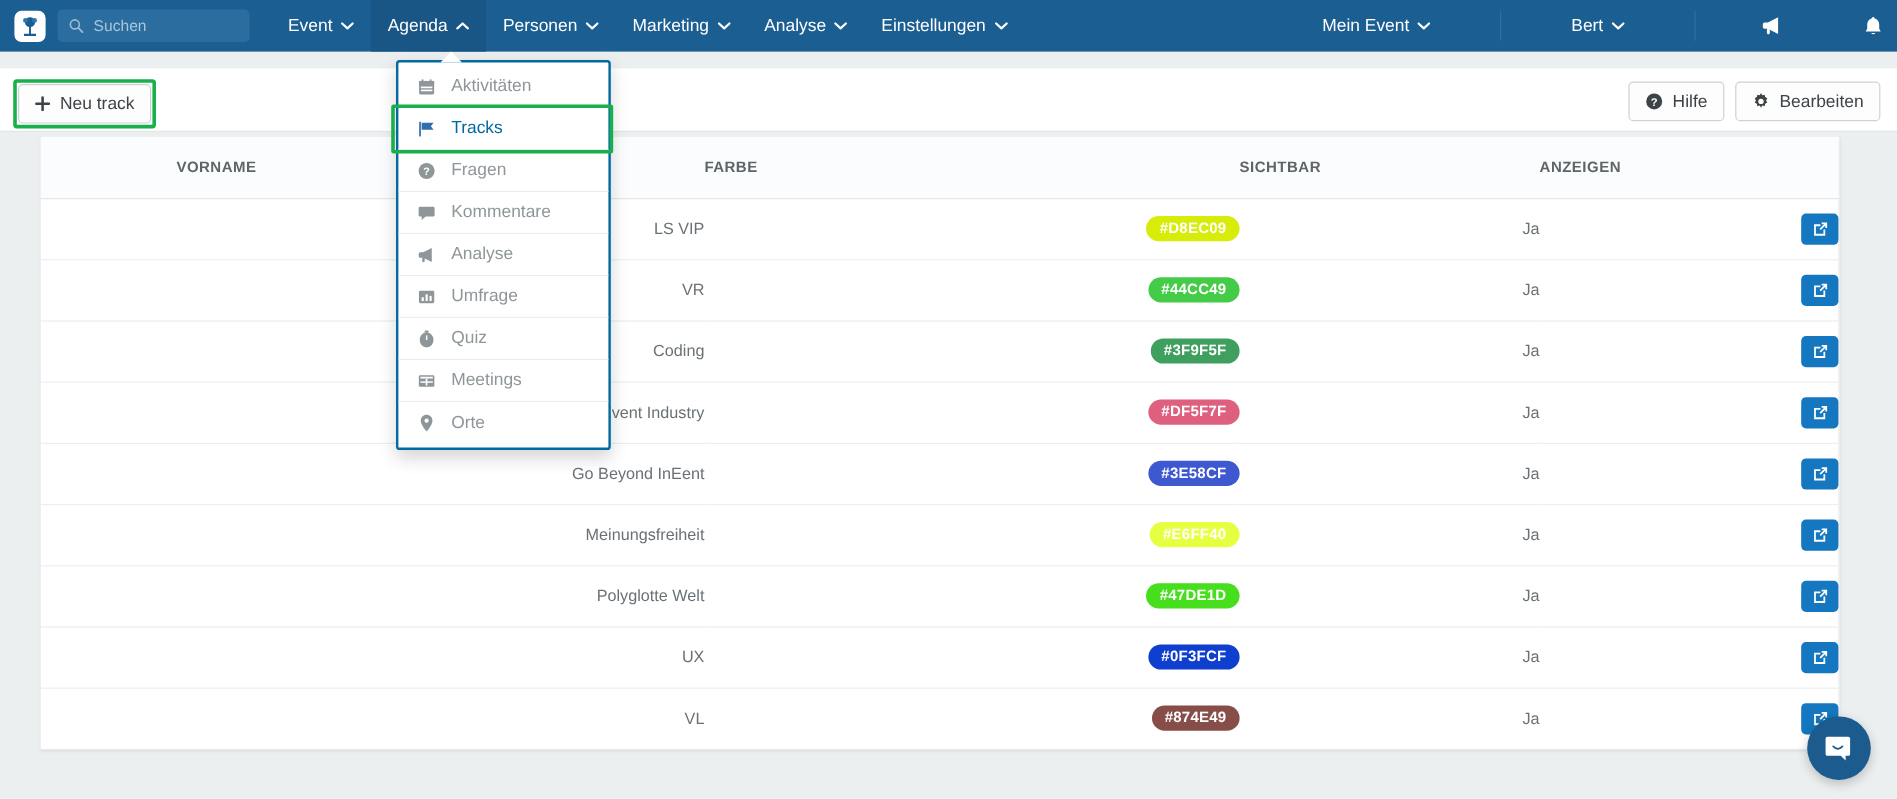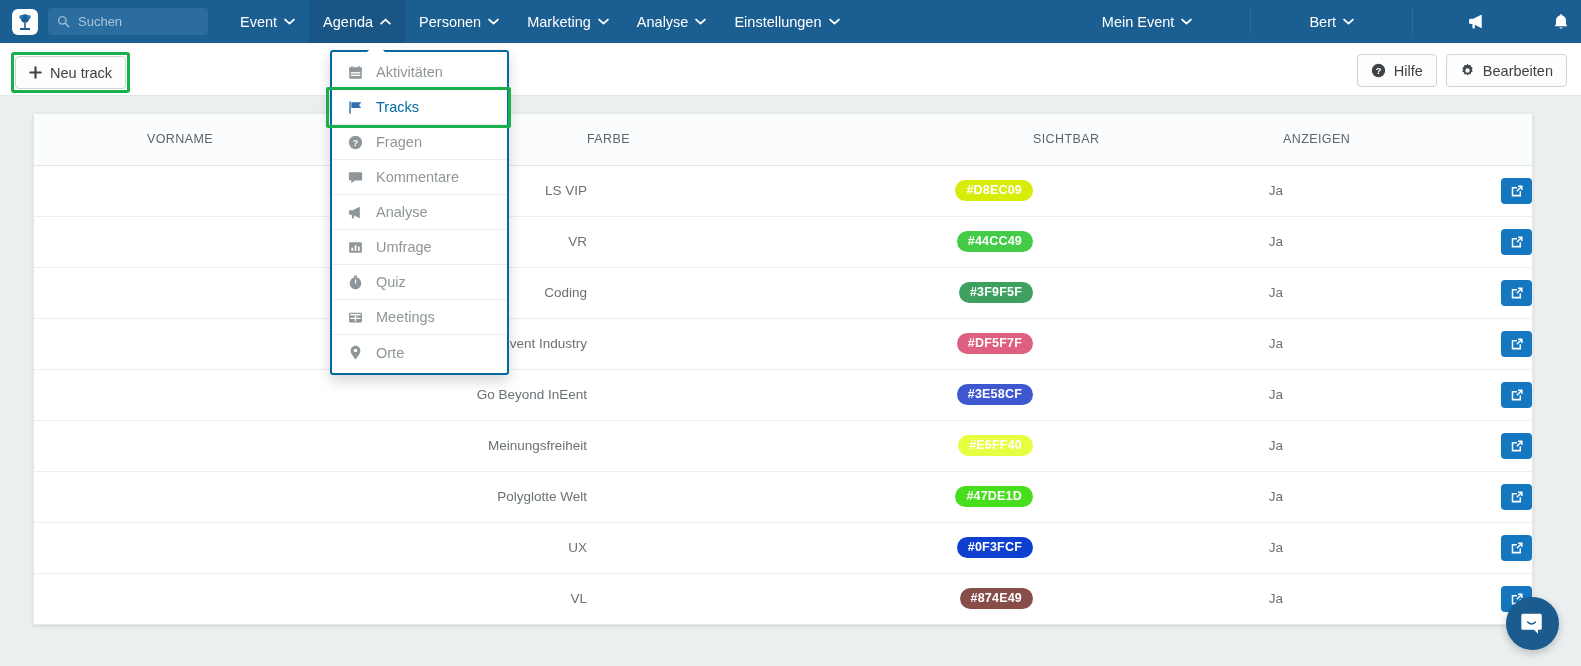--- a/index.html
+++ b/index.html
@@ -61,21 +61,21 @@
   }
   .nav-right .nav-item { font-size: 14.5px; }
   .nav-sep { width: 1px; background: #2f6f9f; margin: 9px 0; }
   .icon-btn {
     display: flex; align-items: center; justify-content: center;
     width: 40px; height: 43px; cursor: pointer;
   }
 
   
   .toolbar {
-    position: absolute; top: 43px; left: 0;
+    position: absolute; top: 57px; left: 0;
     width: 1581px; height: 53px;
     background: #ffffff;
     border-bottom: 1px solid #e2e6e8;
   }
   .btn {
     display: inline-flex; align-items: center; gap: 8px;
     height: 33px; padding: 0 13px;
     background: #fdfdfd;
     border: 1px solid #cdd2d5;
     border-radius: 4px;
@@ -142,21 +142,21 @@
     width: 1500px;
     background: #ffffff;
     box-shadow: 0 1px 3px rgba(0,0,0,.12);
     border: 1px solid #e8eaec;
   }
   table { width: 100%; border-collapse: collapse; table-layout: fixed; }
   thead th {
     height: 51px;
     background: #fafcfd;
     font-size: 12.5px;
-    font-weight: 400;
+    font-weight: 700;
     letter-spacing: .4px;
     color: #5d6569;
     text-align: left;
     border-bottom: 1px solid #e4e7e9;
     padding: 0;
     margin-left: 38px;
   }
   tbody td {
     height: 51px;
     font-size: 13.5px;

